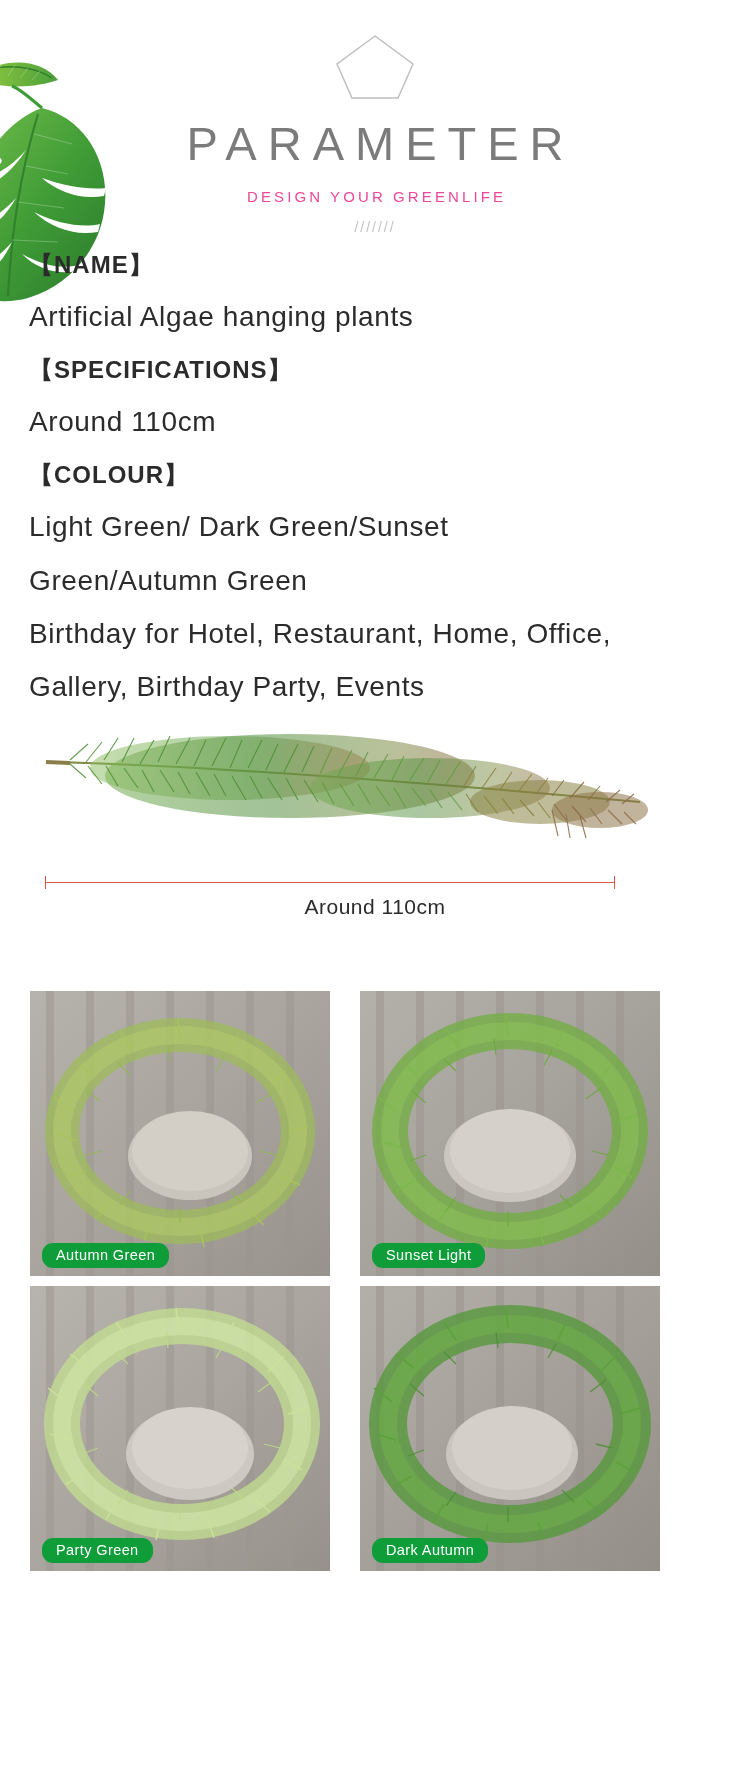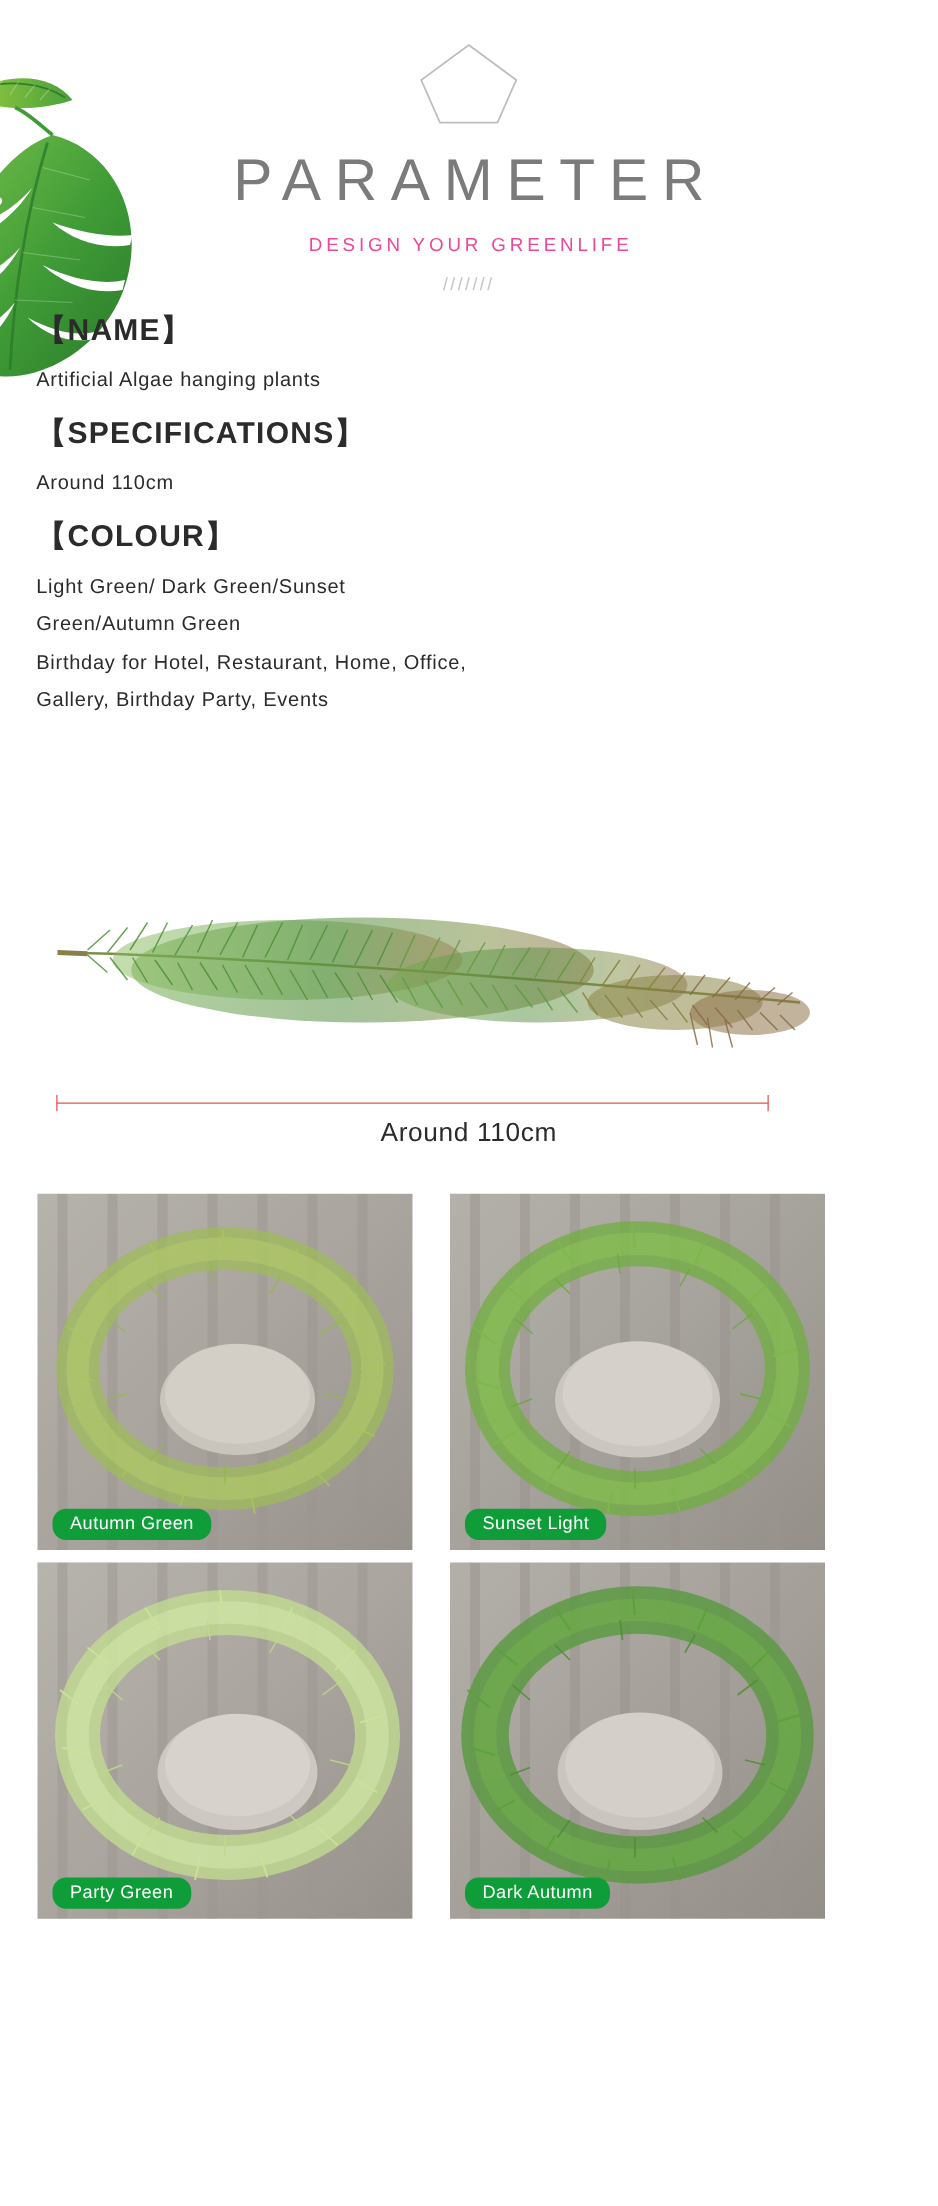--- a/index.html
+++ b/index.html
@@ -82,21 +82,21 @@
   }
   .spec-head {
     font-size: 24px;
     font-weight: 700;
     letter-spacing: 1px;
     margin: 12px 0 10px 0;
     line-height: 1.25;
   }
   .spec-head:first-child { margin-top: 0; }
   .spec-body {
-    font-size: 16px;
+    font-size: 28px;
     font-weight: 400;
     letter-spacing: 0.6px;
     line-height: 1.9;
     color: #2b2b2b;
   }
 
   
   .hero {
     position: absolute;
     top: 690px;
@@ -151,20 +151,21 @@
     grid-template-columns: 300px 300px;
     grid-template-rows: 285px 285px;
     gap: 10px 30px;
   }
   .photo {
     position: relative;
     width: 300px;
     height: 285px;
     overflow: hidden;
     background: #b9b5b1;
+    margin-top: 36px;
   }
   .photo-bg {
     position: absolute;
     inset: 0;
   }
   .badge {
     position: absolute;
     bottom: 8px;
     left: 50%;
     transform: translateX(-50%);

